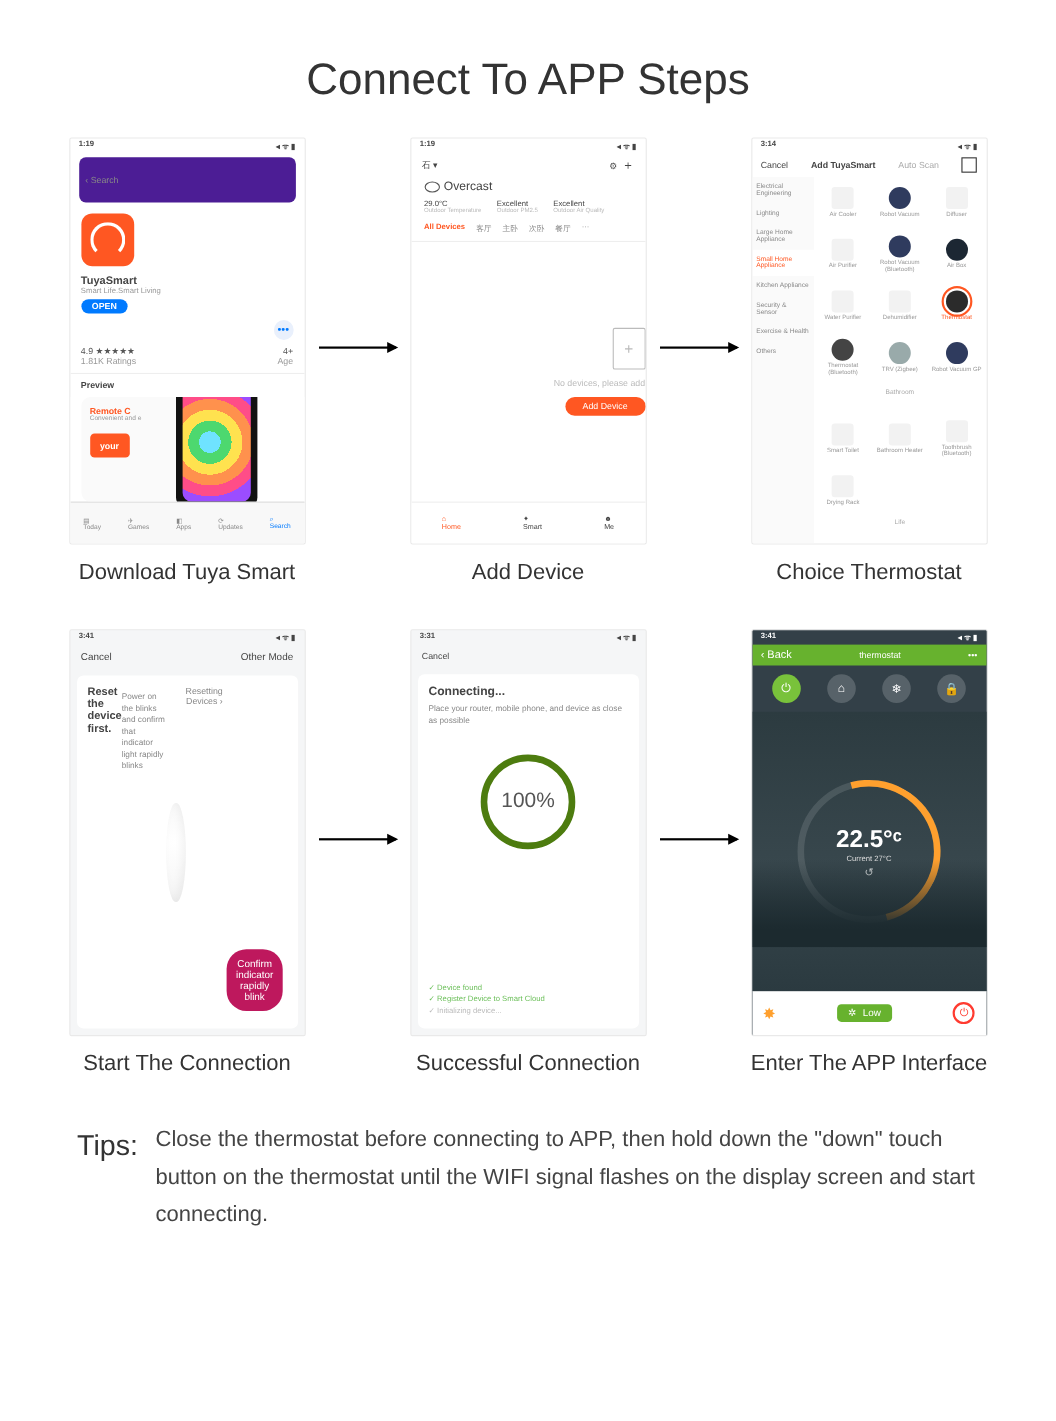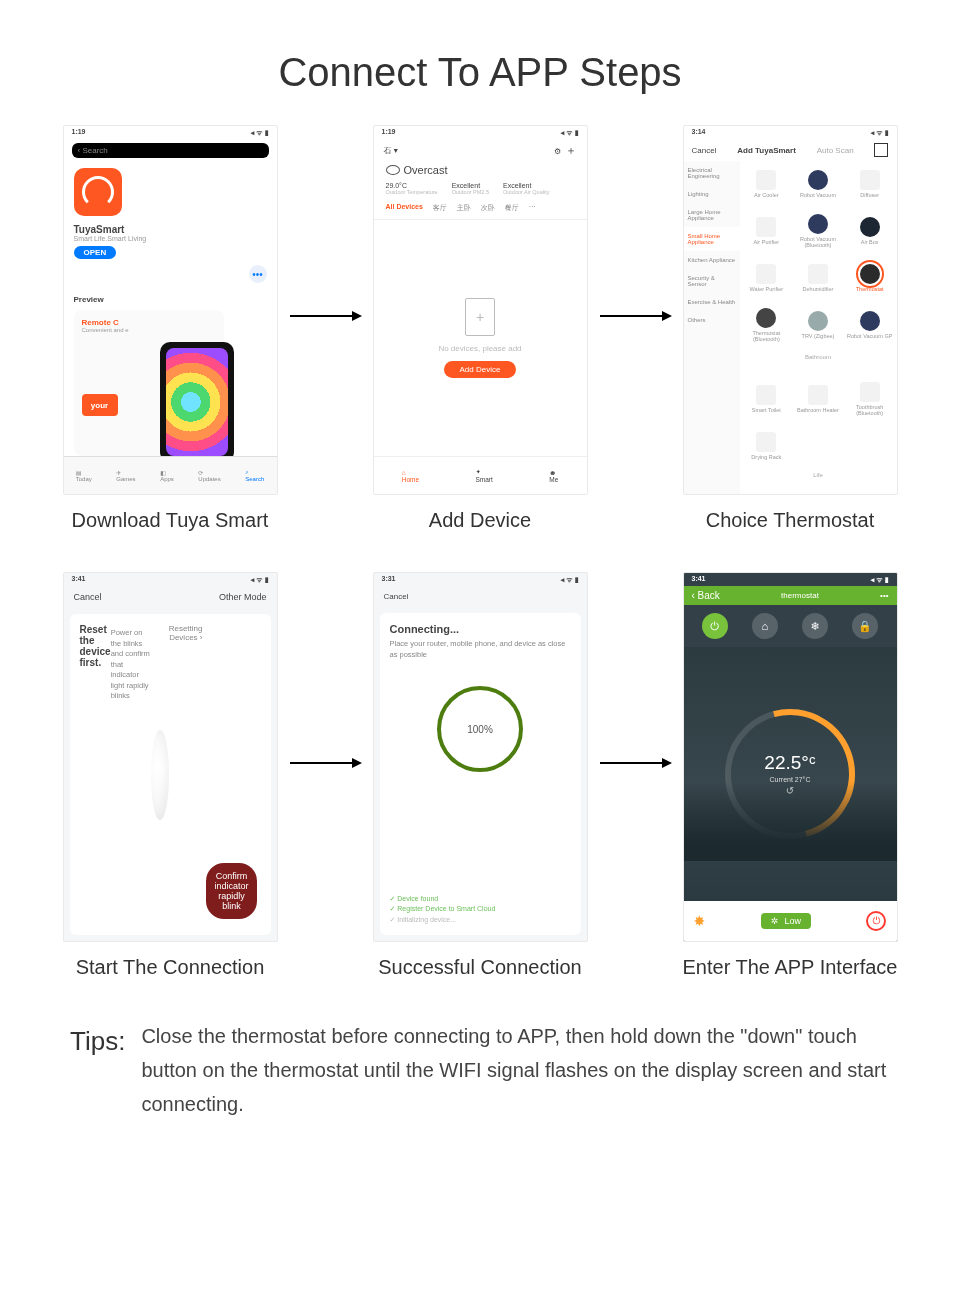--- a/index.html
+++ b/index.html
@@ -72,24 +72,24 @@
     position: absolute;
     right: -2px;
     top: -4px;
     border-left: 10px solid #000;
     border-top: 5px solid transparent;
     border-bottom: 5px solid transparent;
   }
   
   .appstore .search-bar {
     margin: 4px 8px;
-    background: #000000;
+    background: #4c1d95;
     border-radius: 6px;
     color: #888;
-    padding: 3px 6px;
+    padding: 16px 6px;
   }
   .appstore .app-row {
     display: flex;
     padding: 6px 10px;
     gap: 8px;
     flex-direction: column;
   }
   .app-icon {
     width: 48px; height: 48px;
     background: #ff5722;
@@ -135,21 +135,21 @@
 
   
   .adddev .topbar{display:flex;justify-content:space-between;padding:4px 10px;align-items:center;}
   .adddev .weather{padding:2px 12px;}
   .adddev .weather h4{display:flex;align-items:center;gap:4px;font-size:11px;font-weight:500;}
   .adddev .cloud{width:14px;height:10px;border:1px solid #555;border-radius:50%;position:relative;}
   .adddev .wstats{display:flex;gap:14px;margin-top:6px;font-size:7px;}
   .adddev .wstats div span:last-child{display:block;color:#bbb;font-size:5.5px;}
   .adddev .tabs{display:flex;gap:10px;padding:6px 12px;font-size:7px;color:#888;border-bottom:1px solid #eee;}
   .adddev .tabs span:first-child{color:#ff5722;font-weight:600;}
-  .adddev .empty{flex:1;display:flex;flex-direction:column;align-items:center;justify-content:center;gap:8px;}
+  .adddev .empty{flex:1;display:flex;flex-direction:column;align-items:flex-end;justify-content:center;gap:8px;}
   .file-plus{width:30px;height:38px;border:1px solid #bbb;border-radius:2px;position:relative;}
   .file-plus::before{content:'+';position:absolute;inset:0;display:flex;align-items:center;justify-content:center;font-size:14px;color:#bbb;}
   .add-btn{background:#ff5722;color:#fff;border-radius:12px;padding:4px 16px;font-size:8px;}
   .tuya-tabbar{height:38px;background:#fff;display:flex;justify-content:space-around;align-items:center;font-size:6.5px;border-top:1px solid #eee;}
   .tuya-tabbar .active{color:#ff5722;}
 
   
   .choose .chead{display:flex;justify-content:space-between;padding:4px 8px;font-size:8px;align-items:center;}
   .choose .chead .mid{font-weight:600;}
   .choose .body{display:flex;flex:1;overflow:hidden;}
@@ -170,31 +170,31 @@
   .reset .card{background:#fff;margin:6px;border-radius:6px;padding:10px;flex:1;display:flex;flex-direction:row;}
   .reset .card h4{font-size:10px;font-weight:600;}
   .reset .card p{font-size:7.5px;color:#888;margin-top:4px;line-height:1.4;}
   .reset .device-img{
     align-self:center;margin:18px 0;width:90px;height:90px;border-radius:50%;
     background:radial-gradient(circle at 40% 40%,#fff,#f4f4f4);
     box-shadow:inset -3px -3px 8px rgba(0,0,0,.05);
   }
   .reset .link{text-align:right;font-size:8px;color:#888;}
   .reset .confirm{
-    margin:auto 4px 6px;background:#7f1d1d;color:#fff;border-radius:18px;padding:8px;text-align:center;font-size:9px;
+    margin:auto 4px 6px;background:#be185d;color:#fff;border-radius:18px;padding:8px;text-align:center;font-size:9px;
   }
   .phone.grayish{background:#f5f6f7;}
 
   
   .conn .card{background:#fff;margin:6px;border-radius:6px;padding:10px;flex:1;display:flex;flex-direction:column;}
   .conn .card h4{font-size:11px;font-weight:600;}
   .conn .card p{font-size:7.5px;color:#888;margin-top:4px;line-height:1.4;}
   .conn .pct-ring{
-    align-self:center;margin:26px 0 18px;width:86px;height:86px;border-radius:50%;border:4px solid #4d7c0f;
-    display:flex;align-items:center;justify-content:center;font-size:10px;color:#555;
+    align-self:center;margin:26px 0 18px;width:86px;height:86px;border-radius:50%;border:6px solid #4d7c0f;
+    display:flex;align-items:center;justify-content:center;font-size:19px;color:#555;
   }
   .conn .steps{font-size:7px;color:#6bbf59;line-height:1.5;margin-top:auto;}
   .conn .steps .pending{color:#bbb;}
 
   
   .therm{background:#334048;color:#fff;}
   .therm .thead{background:#67b22e;display:flex;align-items:center;justify-content:space-between;padding:4px 8px;font-size:8px;}
   .therm .thead .back{font-size:10px;}
   .therm .iconrow{display:flex;justify-content:space-around;padding:8px 6px;}
   .therm .circ{width:26px;height:26px;border-radius:50%;background:rgba(255,255,255,.18);display:flex;align-items:center;justify-content:center;font-size:11px;}
@@ -202,21 +202,21 @@
   .therm .dial-wrap{flex:1;position:relative;display:flex;align-items:center;justify-content:center;
     background:linear-gradient(180deg,#2c3b40,#38474d 55%,#2b3a40);}
   .therm .dial{
     width:130px;height:130px;border-radius:50%;border:6px solid rgba(255,255,255,.12);
     display:flex;flex-direction:column;align-items:center;justify-content:center;gap:2px;position:relative;
   }
   .therm .dial::before{
     content:'';position:absolute;inset:-6px;border-radius:50%;border:6px solid transparent;
     border-top-color:#ffa02e;border-right-color:#ffa02e;transform:rotate(30deg);
   }
-  .therm .temp{font-size:19px;font-weight:400;}
+  .therm .temp{font-size:22px;font-weight:700;}
   .therm .cur{font-size:7px;color:#ddd;}
   .therm .bottom{background:#fff;color:#333;height:40px;display:flex;align-items:center;justify-content:space-between;padding:0 10px;}
   .therm .fan-pill{background:#67b22e;color:#fff;border-radius:4px;padding:3px 10px;display:flex;gap:6px;align-items:center;font-size:9px;}
   .therm .pwr{width:20px;height:20px;border-radius:50%;background:#fff;border:2px solid #ff3b30;display:flex;align-items:center;justify-content:center;color:#ff3b30;font-size:10px;}
   .therm .sun{color:#ffa02e;font-size:14px;}
   .room-hint{position:absolute;inset:auto 0 40px 0;height:80px;
     background:linear-gradient(180deg,transparent,#1c2a2f 80%);}
   .scan{width:14px;height:14px;border:1px solid #333;display:inline-block;}
 
   
@@ -241,20 +241,30 @@
         </div>
       <div class="search-bar">‹ <span>Search</span></div>
       <div class="app-row">
         <div class="app-icon"></div>
         <div>
           <div style="font-weight:600;font-size:10px">TuyaSmart</div>
           <div style="color:#999;font-size:7px">Smart Life.Smart Living</div>
           <div style="margin-top:6px"><span class="open-btn">OPEN</span></div>
         </div>
         <div class="dots-btn">•••</div>
+      </div>
+      <div class="rating-row">
+        <div>
+            <div style="color:#555">4.9 ★★★★★</div>
+            <div>1.81K Ratings</div>
+          </div>
+        <div style="text-align:right">
+            <div style="color:#555">4+</div>
+            <div>Age</div>
+          </div>
       </div>
       <div class="preview-row">Preview</div>
       <div class="preview-area">
         <div class="promo-card">
           <div class="rc">Remote C</div>
           <div style="font-size:6px;color:#999">Convenient and e</div>
           <div class="tuya-logo">your</div>
           <div class="mock-phone"></div>
         </div>
       </div>

